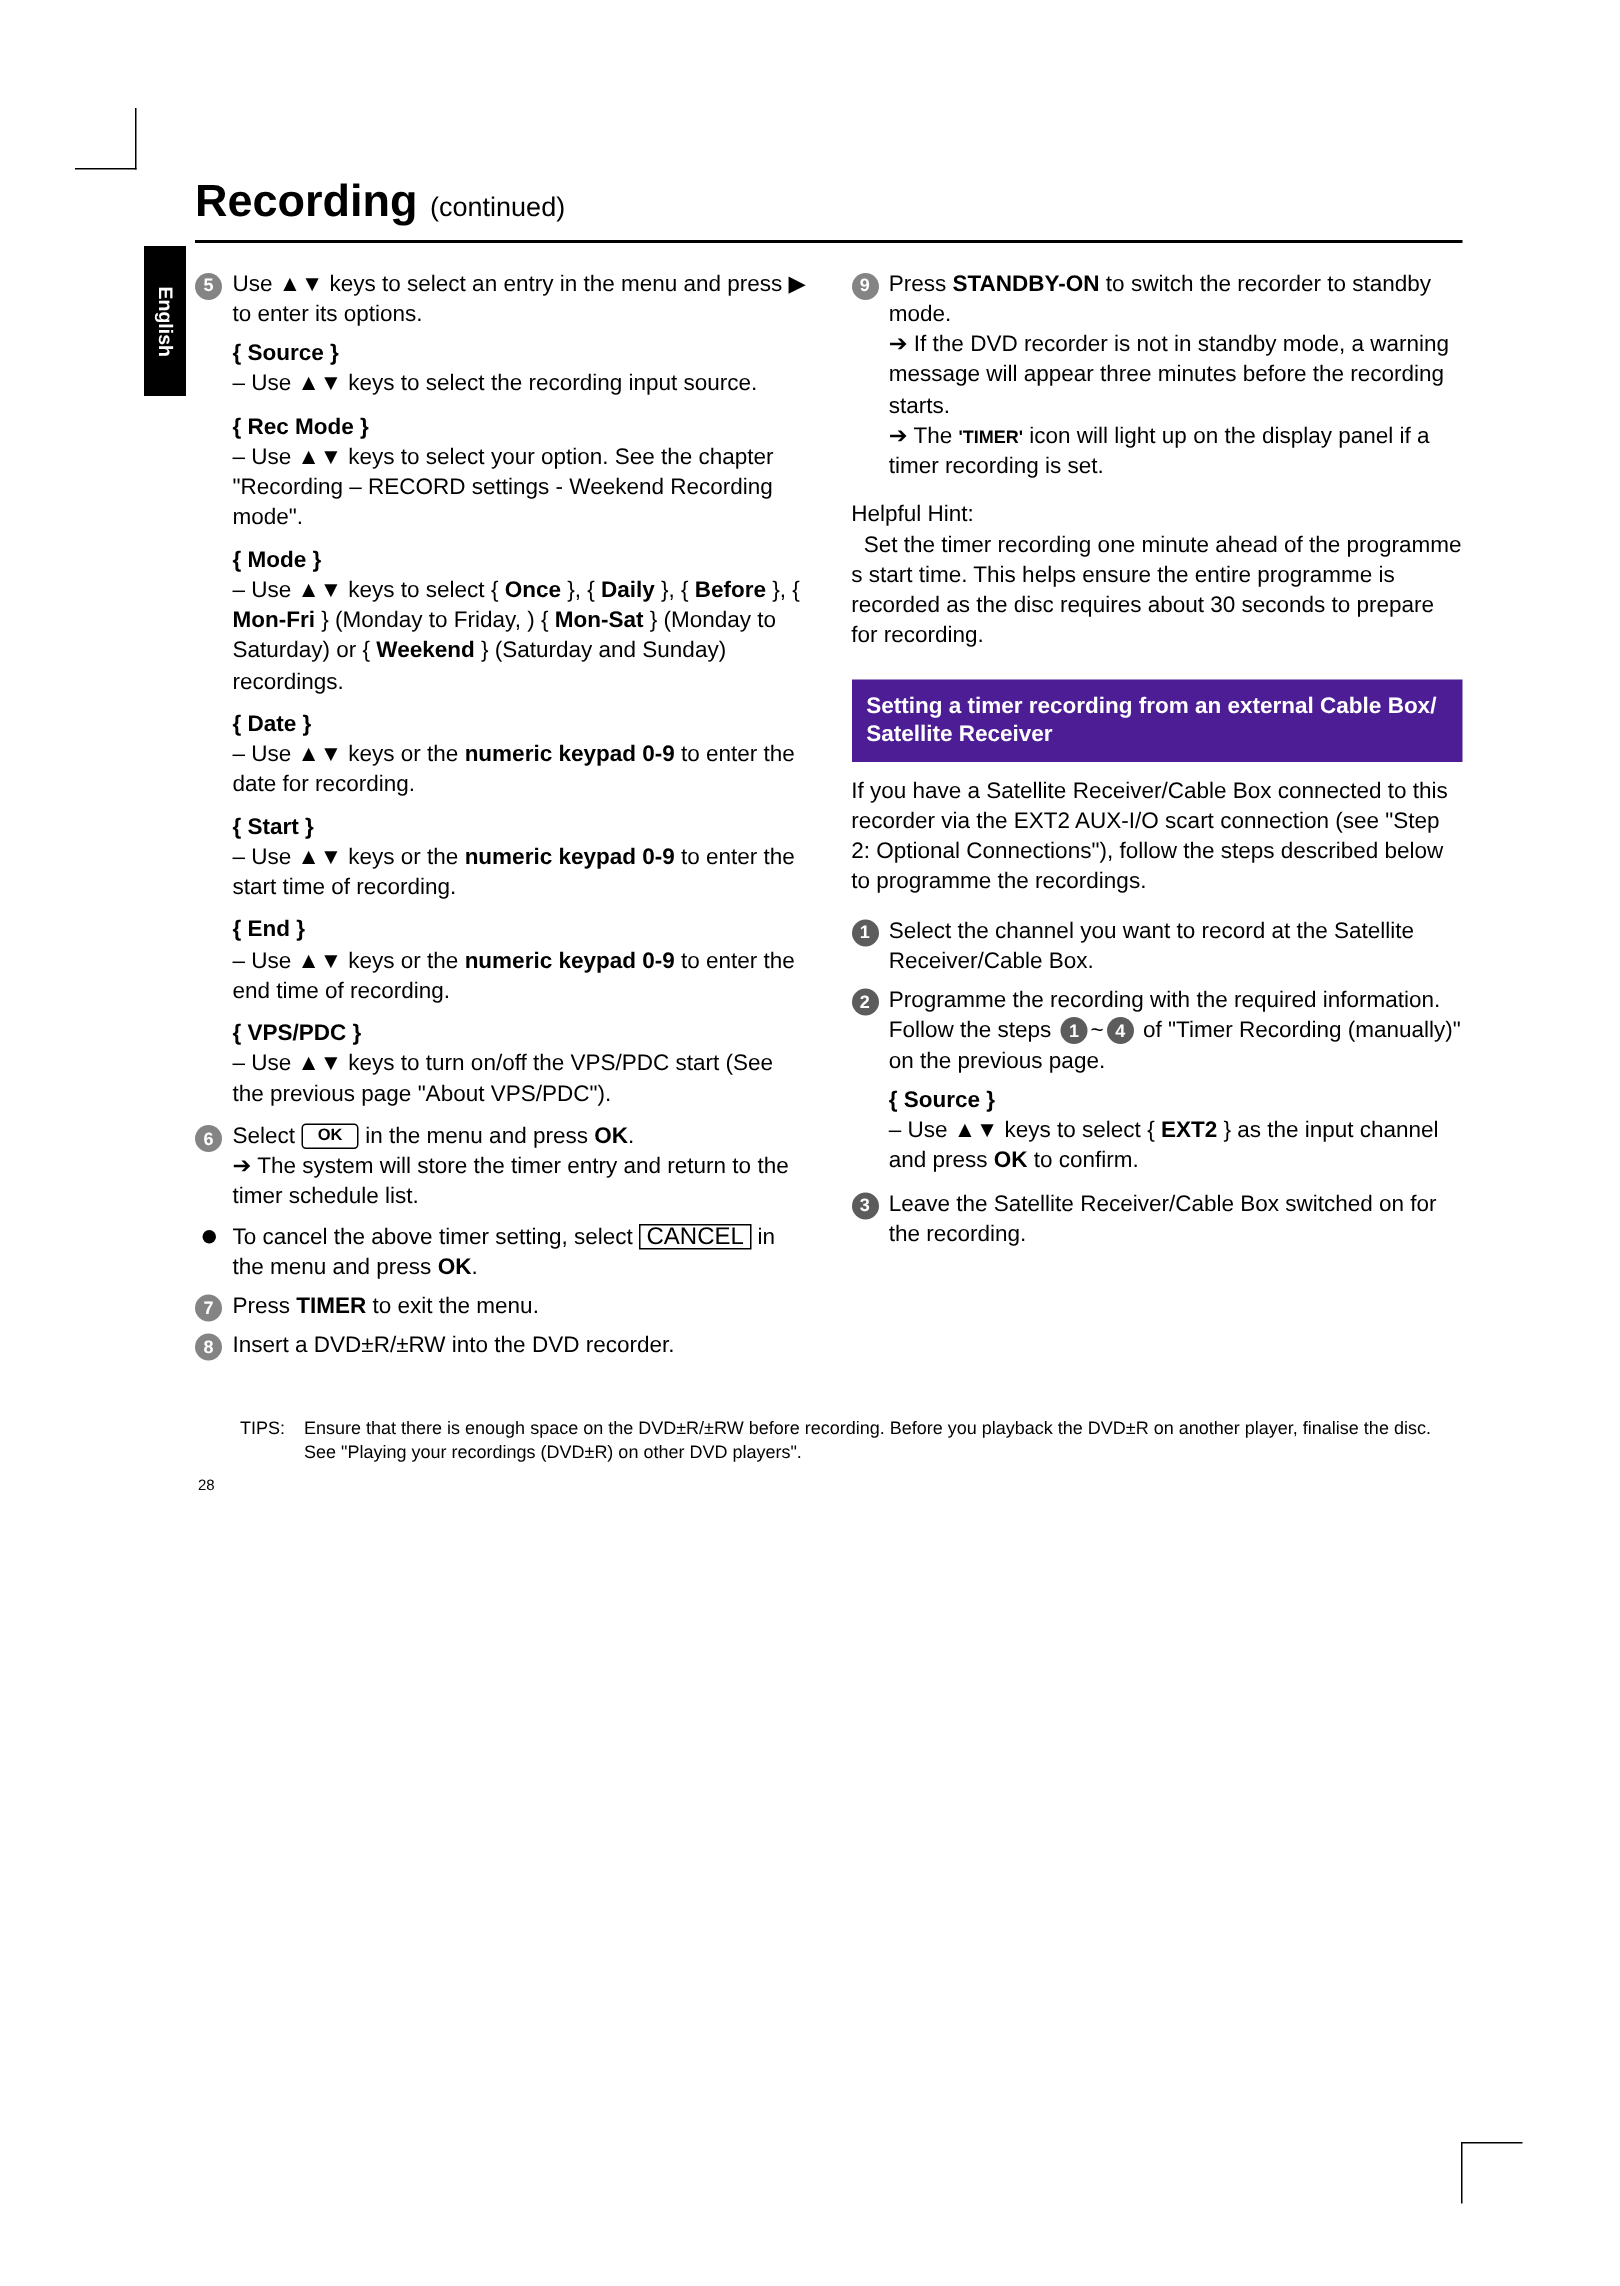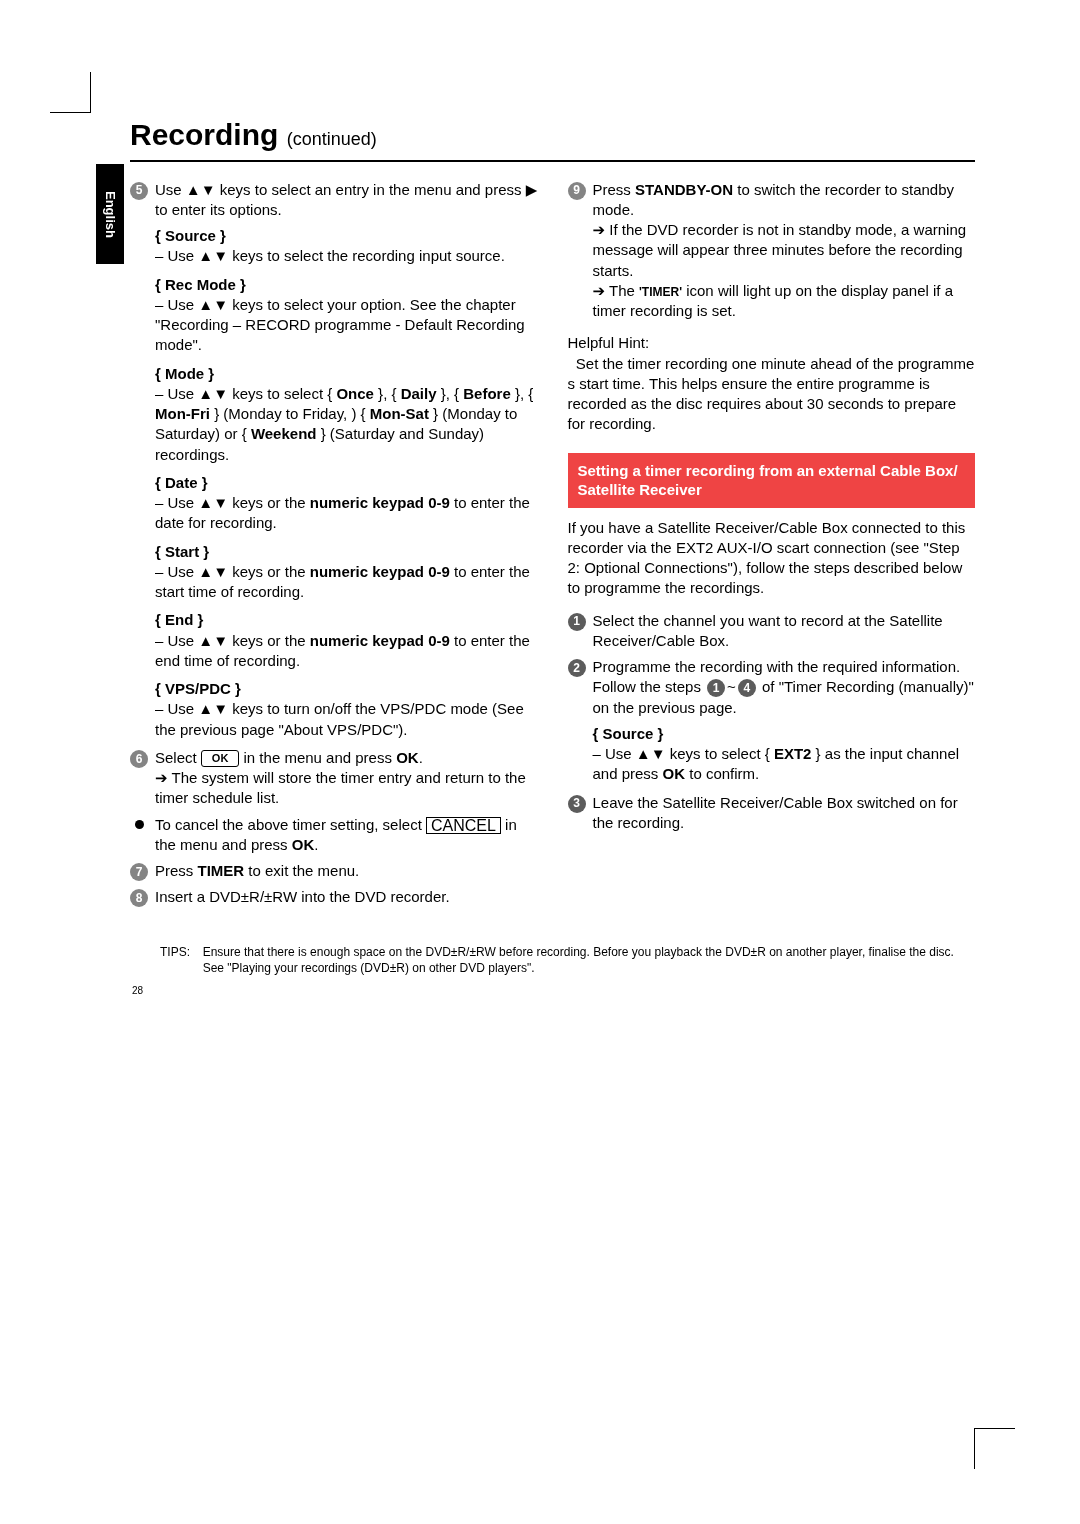--- a/index.html
+++ b/index.html
@@ -14,21 +14,21 @@
 .col{flex:1;min-width:0}
 .step{display:flex;align-items:flex-start;margin:6px 0}
 .step .text{flex:1}
 .num{display:inline-flex;width:18px;height:18px;border-radius:9px;background:#848484;color:#fff;font-size:12px;font-weight:bold;align-items:center;justify-content:center;margin-right:7px;flex-shrink:0;margin-top:2px}
 .numdark{background:#5c5c5c}
 .bullet{width:18px;display:flex;justify-content:center;margin-right:7px;flex-shrink:0;margin-top:5px}
 .bullet .dot{width:9px;height:9px;border-radius:5px;background:#000}
 .indent{margin-left:25px;margin-bottom:8px}
 .ok-btn{display:inline-block;border:1.5px solid #000;border-radius:3px;padding:0 10px;font-size:11px;font-weight:bold;line-height:15px;vertical-align:middle}
 .cancel-btn{display:inline-block;border:1.5px solid #000;padding:0 4px;font-size:16px;font-weight:normal;line-height:15px;vertical-align:middle}
-.heading-box{background:#ef4444;color:#fff;padding:8px 10px;font-weight:bold;font-size:15px;margin:18px 0 10px 0;line-height:1.3}
+.heading-box{background:#4c1d95;color:#fff;padding:8px 10px;font-weight:bold;font-size:15px;margin:18px 0 10px 0;line-height:1.3}
 .tips{margin-top:30px;margin-left:30px;font-size:12px;display:flex}
 .tips .lbl{width:60px}
 .pagenum{margin-top:8px;margin-left:2px;font-size:10px}
 b{font-weight:bold}
 .sc{font-variant:small-caps;font-weight:bold;font-size:12px}
 </style>
 </head>
 <body>
 
 <div class="page">
@@ -50,21 +50,21 @@
         <div class="text">Use ▲▼ keys to select an entry in the menu and press ▶ to enter its options.</div>
       </div>
 
       <div class="indent">
         <div><b>{ Source }</b></div>
         <div>– Use ▲▼ keys to select the recording input source.</div>
       </div>
 
       <div class="indent">
         <div><b>{ Rec Mode }</b></div>
-        <div>– Use ▲▼ keys to select your option. See the chapter "Recording – RECORD programme - Default Recording mode".</div>
+        <div>– Use ▲▼ keys to select your option. See the chapter "Recording – RECORD settings - Weekend Recording mode".</div>
       </div>
 
       <div class="indent">
         <div><b>{ Mode }</b></div>
         <div>
           <span>– Use ▲▼ keys to select { </span><b>Once</b><span> }, { </span><b>Daily</b><span> }, { </span><b>Before</b><span> }, { </span><b>Mon-Fri</b><span> } (Monday to Friday, ) { </span><b>Mon-Sat</b><span> } (Monday to Saturday) or { </span><b>Weekend</b><span> } (Saturday and Sunday) recordings.</span>
         </div>
       </div>
 
       <div class="indent">
@@ -83,21 +83,21 @@
 
       <div class="indent">
         <div><b>{ End }</b></div>
         <div>
           <span>– Use ▲▼ keys or the </span><b>numeric keypad 0-9</b><span> to enter the end time of recording.</span>
         </div>
       </div>
 
       <div class="indent">
         <div><b>{ VPS/PDC }</b></div>
-        <div>– Use ▲▼ keys to turn on/off the VPS/PDC mode (See the previous page "About VPS/PDC").</div>
+        <div>– Use ▲▼ keys to turn on/off the VPS/PDC start (See the previous page "About VPS/PDC").</div>
       </div>
 
       <div class="step">
         <span class="num">6</span>
         <div class="text">
           <span>Select </span><span class="ok-btn">OK</span><span> in the menu and press </span><b>OK</b><span>.</span>
           <div>➔ The system will store the timer entry and return to the timer schedule list.</div>
         </div>
       </div>
 

